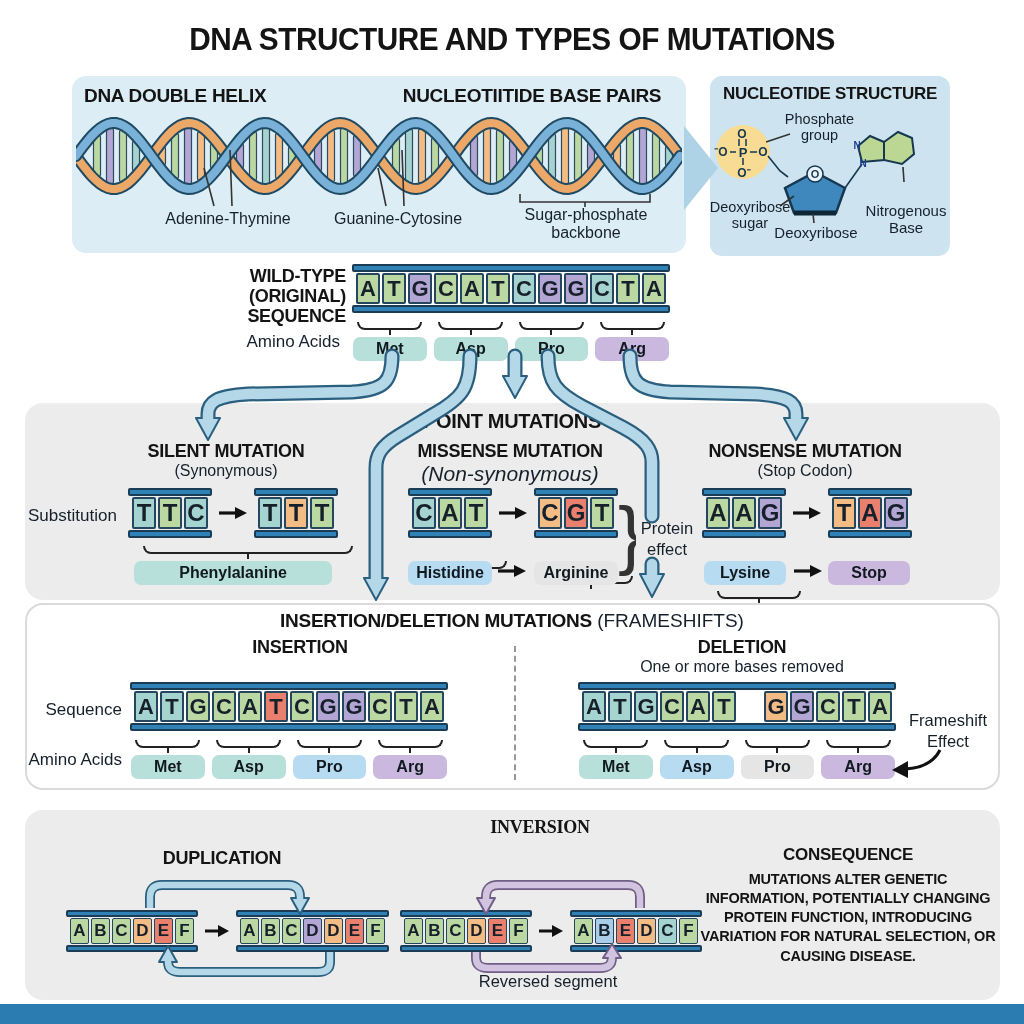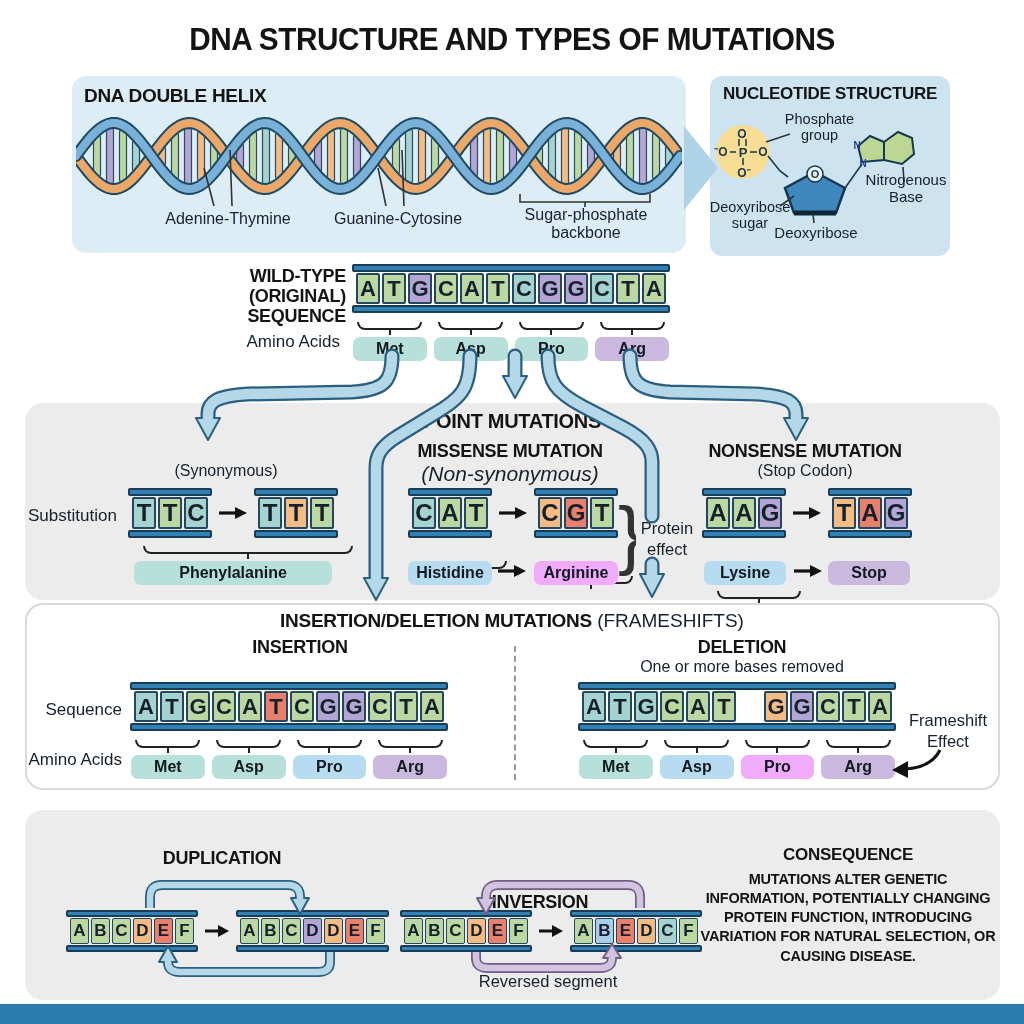--- a/index.html
+++ b/index.html
@@ -17,21 +17,21 @@
   .cell{box-sizing:border-box;border:2px solid #24465e;border-radius:2px;display:flex;align-items:center;justify-content:center;font-weight:bold;color:#16202b;background:#fff;}
   .sz-md .cell{width:24px;height:31px;font-size:22px;}
   .sz-cd .cell{width:24px;height:32px;font-size:24px;}
   .sz-sm .cell{width:19px;height:26px;font-size:17px;border-width:1.5px;}
   .sz-sm .bar{height:7px;}
   .c-green{background:#bcd8a2;} .c-teal{background:#a5d3cf;} .c-lavender{background:#b4a6d4;}
   .c-orange{background:#f4bc85;} .c-red{background:#e97f6d;} .c-blue{background:#a9cce9;}
   .c-gap{background:transparent;border-color:transparent;}
   
   .pill{box-sizing:border-box;height:24px;border-radius:7px;display:flex;align-items:center;justify-content:center;font-weight:bold;font-size:16px;color:#101820;}
-  .p-teal{background:#b7e0da;} .p-blue{background:#b7dbf0;} .p-lavender{background:#cab8de;} .p-orange{background:#f0abfc;}
+  .p-teal{background:#b7e0da;} .p-blue{background:#b7dbf0;} .p-lavender{background:#cab8de;} .p-orange{background:#e5e5e5;}
   .brace{height:8px;border-left:2px solid #222;border-right:2px solid #222;border-bottom:2px solid #222;border-radius:0 0 9px 9px;position:relative;margin-bottom:7px;box-sizing:border-box;}
   .brace::after{content:"";position:absolute;left:50%;margin-left:-1px;bottom:-7px;width:2px;height:6px;background:#222;}
   .aa-row{position:absolute;display:flex;gap:7px;}
   .aa-row .aa-group{width:76px;display:flex;flex-direction:column;}
   .aa-group .brace{width:88%;margin-left:6%;}
   .row{position:absolute;display:flex;align-items:center;gap:6px;}
   .arr{flex:0 0 auto;}
   
   path.pd{stroke:#2b5f7f;stroke-width:15;fill:none;stroke-linecap:round;stroke-linejoin:round;}
   path.pl{stroke:#b5d8e9;stroke-width:10.5;fill:none;stroke-linecap:round;stroke-linejoin:round;}
@@ -46,20 +46,21 @@
 </style>
 </head>
 <body>
 
 <div id="canvas">
 
   <div class="abs hd ctr" style="left:0;top:22px;width:1024px;font-size:31px;letter-spacing:-0.5px;transform:scaleX(.96);">DNA STRUCTURE AND TYPES OF MUTATIONS</div>
 
   <div class="panel" style="left:72px;top:76px;width:614px;height:177px;background:#dcedf6;border-radius:14px;"></div>
   <div class="abs hd" style="left:84px;top:85px;font-size:19px;">DNA DOUBLE HELIX</div>
+  <div class="abs hd ctr" style="left:402px;top:85px;width:260px;font-size:19px;">NUCLEOTIITIDE BASE PAIRS</div>
   <svg id="helix" class="abs" style="left:76px;top:108px;" width="606" height="96" viewBox="0 0 606 96">
       <rect x="17.5" y="27.7" width="7" height="40.6" rx="1.5" fill="#bcd8a2" stroke="#2d4a5e" stroke-width="1.2"></rect>
       <rect x="30.5" y="20.4" width="7" height="55.2" rx="1.5" fill="#b4a6d4" stroke="#2d4a5e" stroke-width="1.2"></rect>
       <rect x="43.5" y="22.4" width="7" height="51.2" rx="1.5" fill="#bcd8a2" stroke="#2d4a5e" stroke-width="1.2"></rect>
       <rect x="56.5" y="33.2" width="7" height="29.7" rx="1.5" fill="#a5d3cf" stroke="#2d4a5e" stroke-width="1.2"></rect>
       <rect x="82.5" y="39.0" width="7" height="17.9" rx="1.5" fill="#f4bc85" stroke="#2d4a5e" stroke-width="1.2"></rect>
       <rect x="95.5" y="25.6" width="7" height="44.7" rx="1.5" fill="#bcd8a2" stroke="#2d4a5e" stroke-width="1.2"></rect>
       <rect x="108.5" y="20.0" width="7" height="55.9" rx="1.5" fill="#b4a6d4" stroke="#2d4a5e" stroke-width="1.2"></rect>
       <rect x="121.5" y="23.9" width="7" height="48.3" rx="1.5" fill="#f4bc85" stroke="#2d4a5e" stroke-width="1.2"></rect>
       <rect x="134.5" y="36.0" width="7" height="24.0" rx="1.5" fill="#bcd8a2" stroke="#2d4a5e" stroke-width="1.2"></rect>
@@ -124,21 +125,21 @@
     <text x="147" y="73" font-size="10" font-weight="bold" fill="#1c3f8f" text-anchor="middle">N</text>
     <text x="153" y="91" font-size="10" font-weight="bold" fill="#1c3f8f" text-anchor="middle">N</text>
     <line x1="80" y1="58" x2="56" y2="66" class="lead"></line>
     <line x1="70" y1="130" x2="84" y2="120" class="lead"></line>
     <line x1="104" y1="147" x2="103" y2="138" class="lead"></line>
     <line x1="194" y1="106" x2="193" y2="91" class="lead"></line>
   </svg>
   <div class="abs ctr" style="left:772px;top:112px;width:95px;font-size:14.5px;line-height:1.1;">Phosphate group</div>
   <div class="abs ctr" style="left:708px;top:200px;width:84px;font-size:14.5px;line-height:1.1;">Deoxyribose sugar</div>
   <div class="abs ctr" style="left:766px;top:224px;width:100px;font-size:15px;">Deoxyribose</div>
-  <div class="abs ctr" style="left:862px;top:172px;width:88px;font-size:15px;line-height:1.1;">Nitrogenous Base</div>
+  <div class="abs ctr" style="left:862px;top:203px;width:88px;font-size:15px;line-height:1.1;">Nitrogenous Base</div>
 
   <div class="abs hd rt" style="left:150px;top:266px;width:196px;font-size:18px;line-height:1.12;">
     <div>WILD-TYPE</div>
     <div>(ORIGINAL) SEQUENCE</div>
   </div>
   <div class="strip sz-md" style="left:352px;top:264px;">
       <div class="bar"></div>
       <div class="cells">
         <div class="cell c-green">A</div>
         <div class="cell c-green">T</div>
@@ -171,20 +172,21 @@
       <div class="aa-group">
        <div class="brace"></div>
        <div class="pill p-lavender">Arg</div>
      </div>
     </div>
   <div class="abs rt" style="left:232px;top:332px;width:108px;font-size:17px;">Amino Acids</div>
 
   <div class="panel" style="left:25px;top:403px;width:975px;height:197px;background:#ececec;border-radius:18px;"></div>
   <div class="abs hd ctr" style="left:0;top:410px;width:1024px;font-size:20px;">POINT MUTATIONS</div>
 
+  <div class="abs hd ctr" style="left:116px;top:441px;width:220px;font-size:18px;">SILENT MUTATION</div>
   <div class="abs ctr" style="left:116px;top:462px;width:220px;font-size:16px;">(Synonymous)</div>
   <div class="abs" style="left:28px;top:506px;font-size:17px;">Substitution</div>
   <div class="row" style="left:128px;top:488px;">
     <div class="strip sz-cd" style="position:relative;">
         <div class="bar"></div>
         <div class="cells">
           <div class="cell c-teal">T</div>
           <div class="cell c-green">T</div>
           <div class="cell c-teal">C</div>
         </div>
@@ -358,21 +360,21 @@
      </div>
       <div class="aa-group">
        <div class="brace"></div>
        <div class="pill p-lavender">Arg</div>
      </div>
     </div>
   <div class="abs ctr" style="left:902px;top:710px;width:92px;font-size:16.5px;line-height:1.25;">Frameshift Effect</div>
 
   <div class="panel" style="left:25px;top:810px;width:975px;height:190px;background:#ececec;border-radius:18px;"></div>
   <div class="abs hd ctr" style="left:122px;top:848px;width:200px;font-size:18px;">DUPLICATION</div>
-  <div class="abs hd ctr" style="left:440px;top:892px;width:200px;font-size:18px;">INVERSION</div>
+  <div class="abs hd ctr" style="left:440px;top:817px;width:200px;font-size:18px;font-family:Liberation Serif, serif;">INVERSION</div>
   <div class="row" style="left:66px;top:910px;">
     <div class="strip sz-sm" style="position:relative;">
         <div class="bar"></div>
         <div class="cells">
           <div class="cell c-green">A</div>
           <div class="cell c-green">B</div>
           <div class="cell c-green">C</div>
           <div class="cell c-orange">D</div>
           <div class="cell c-red">E</div>
           <div class="cell c-green">F</div>

